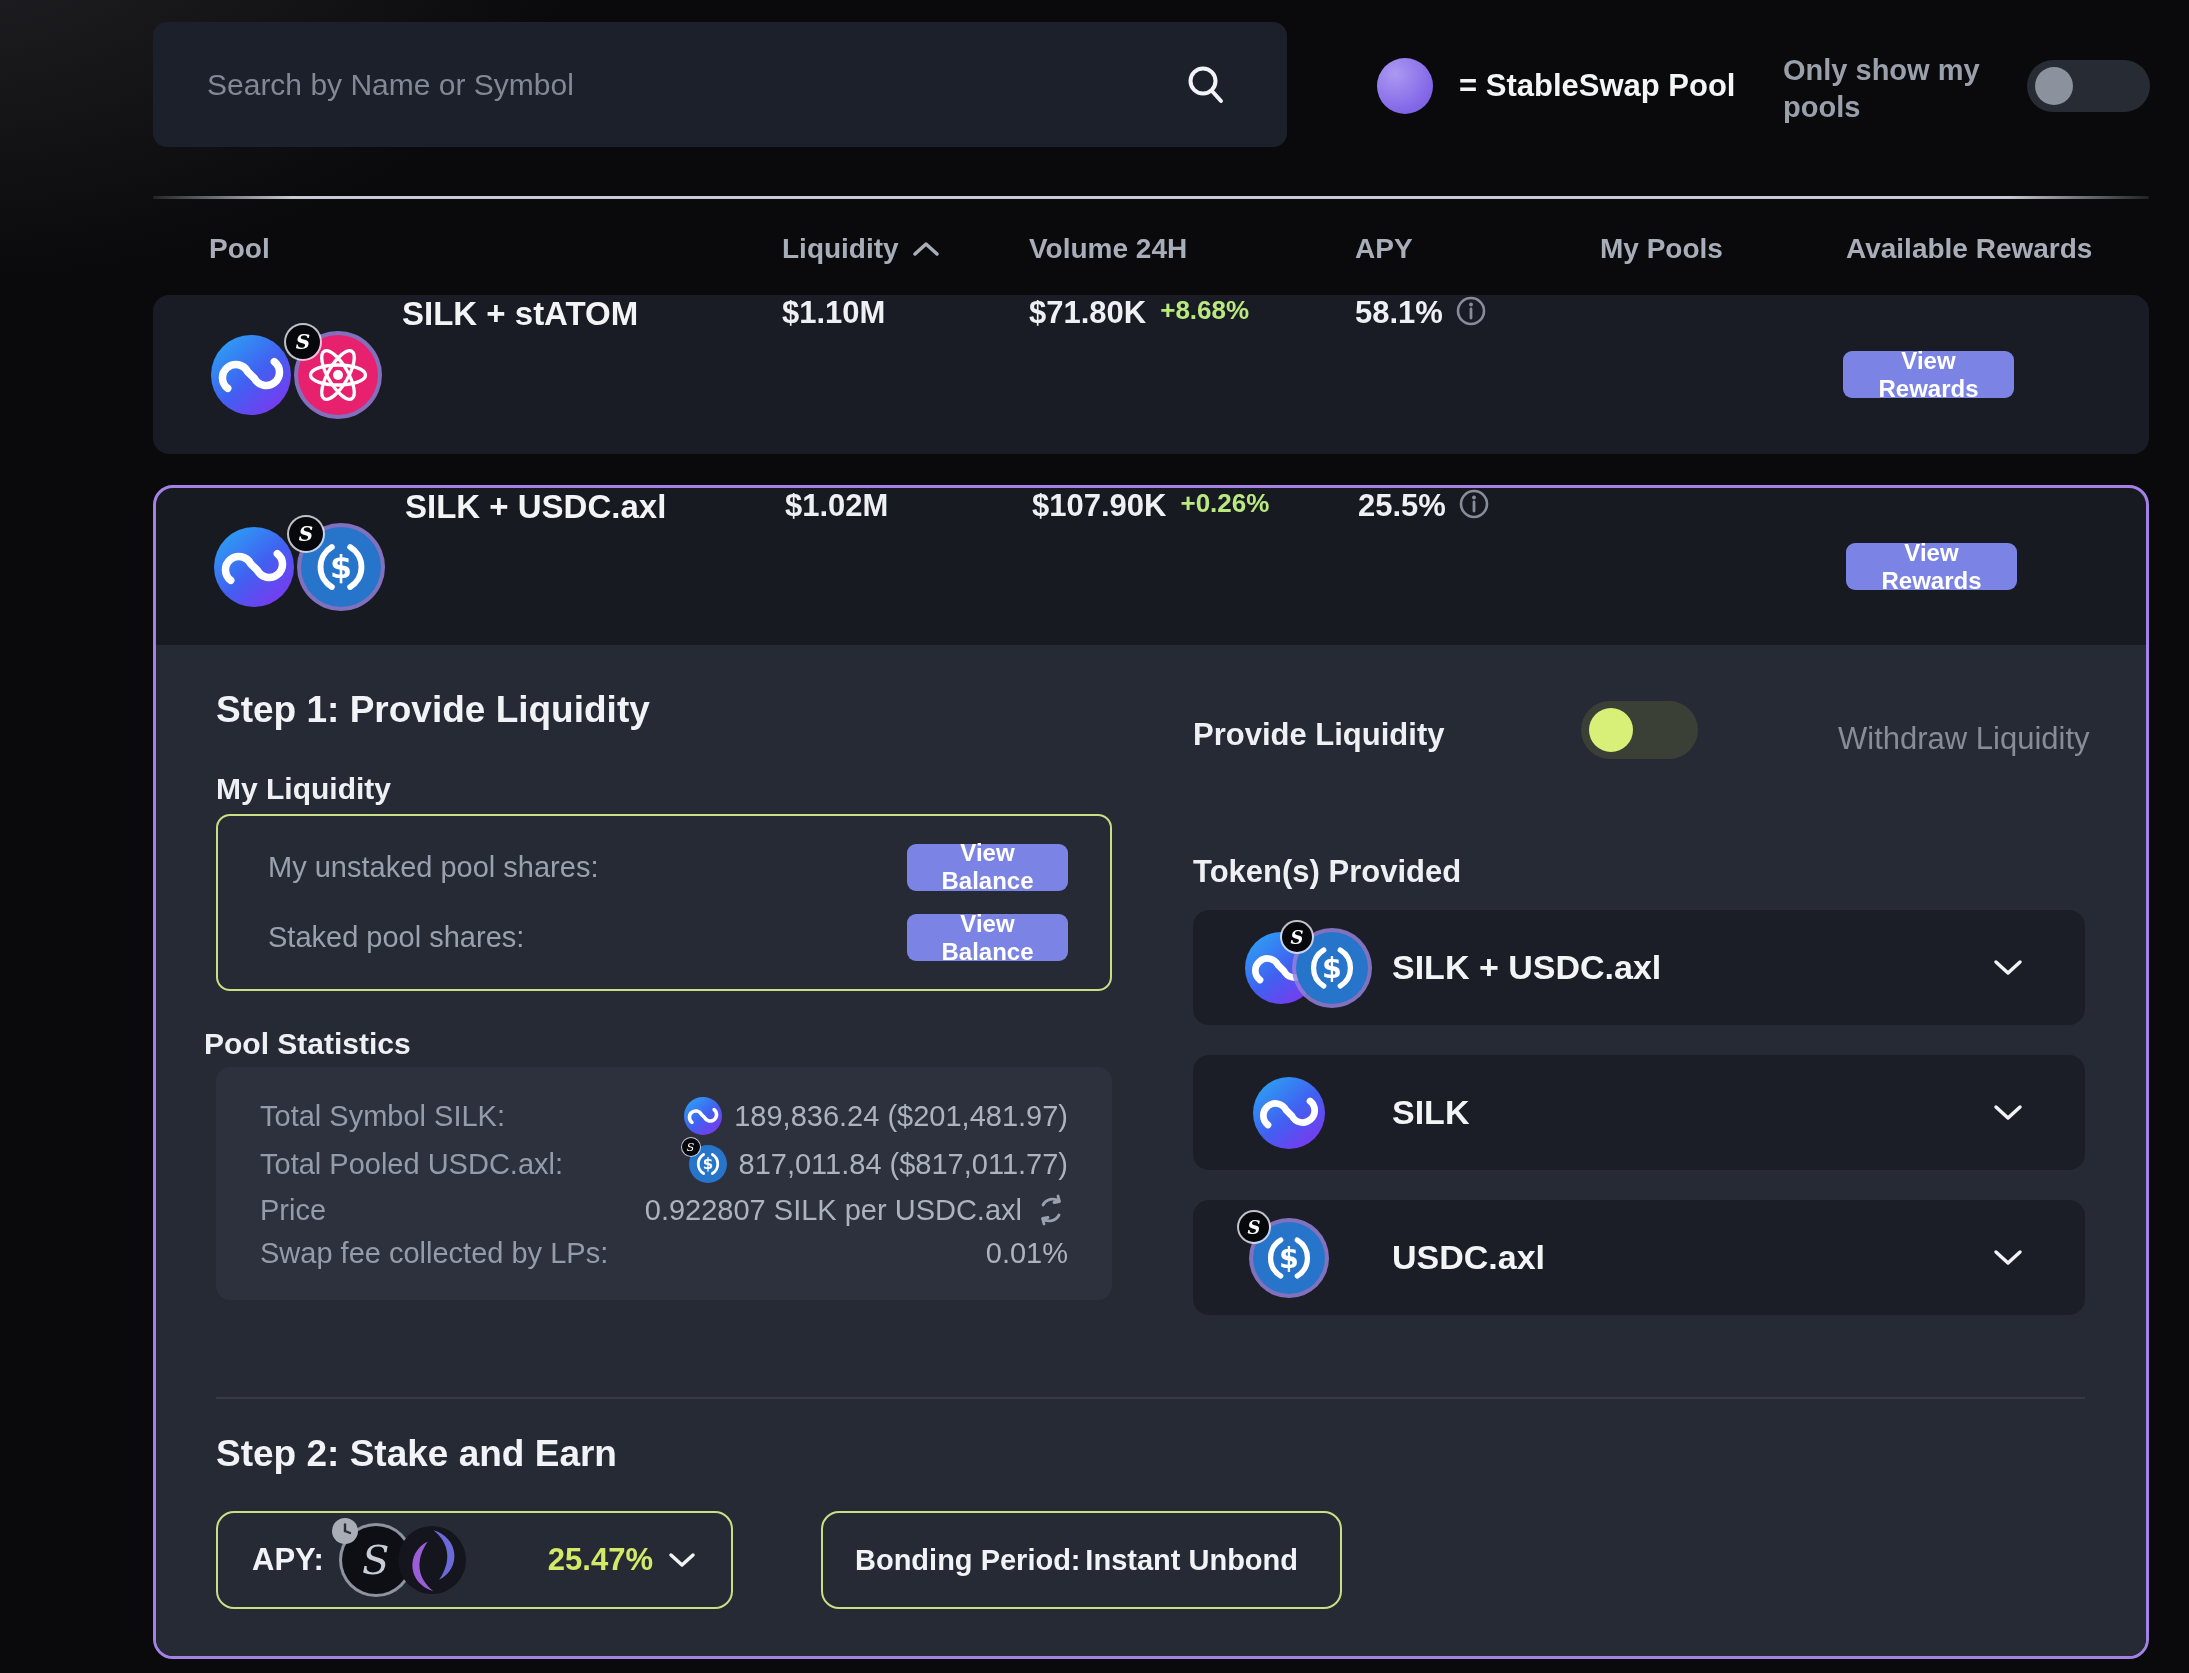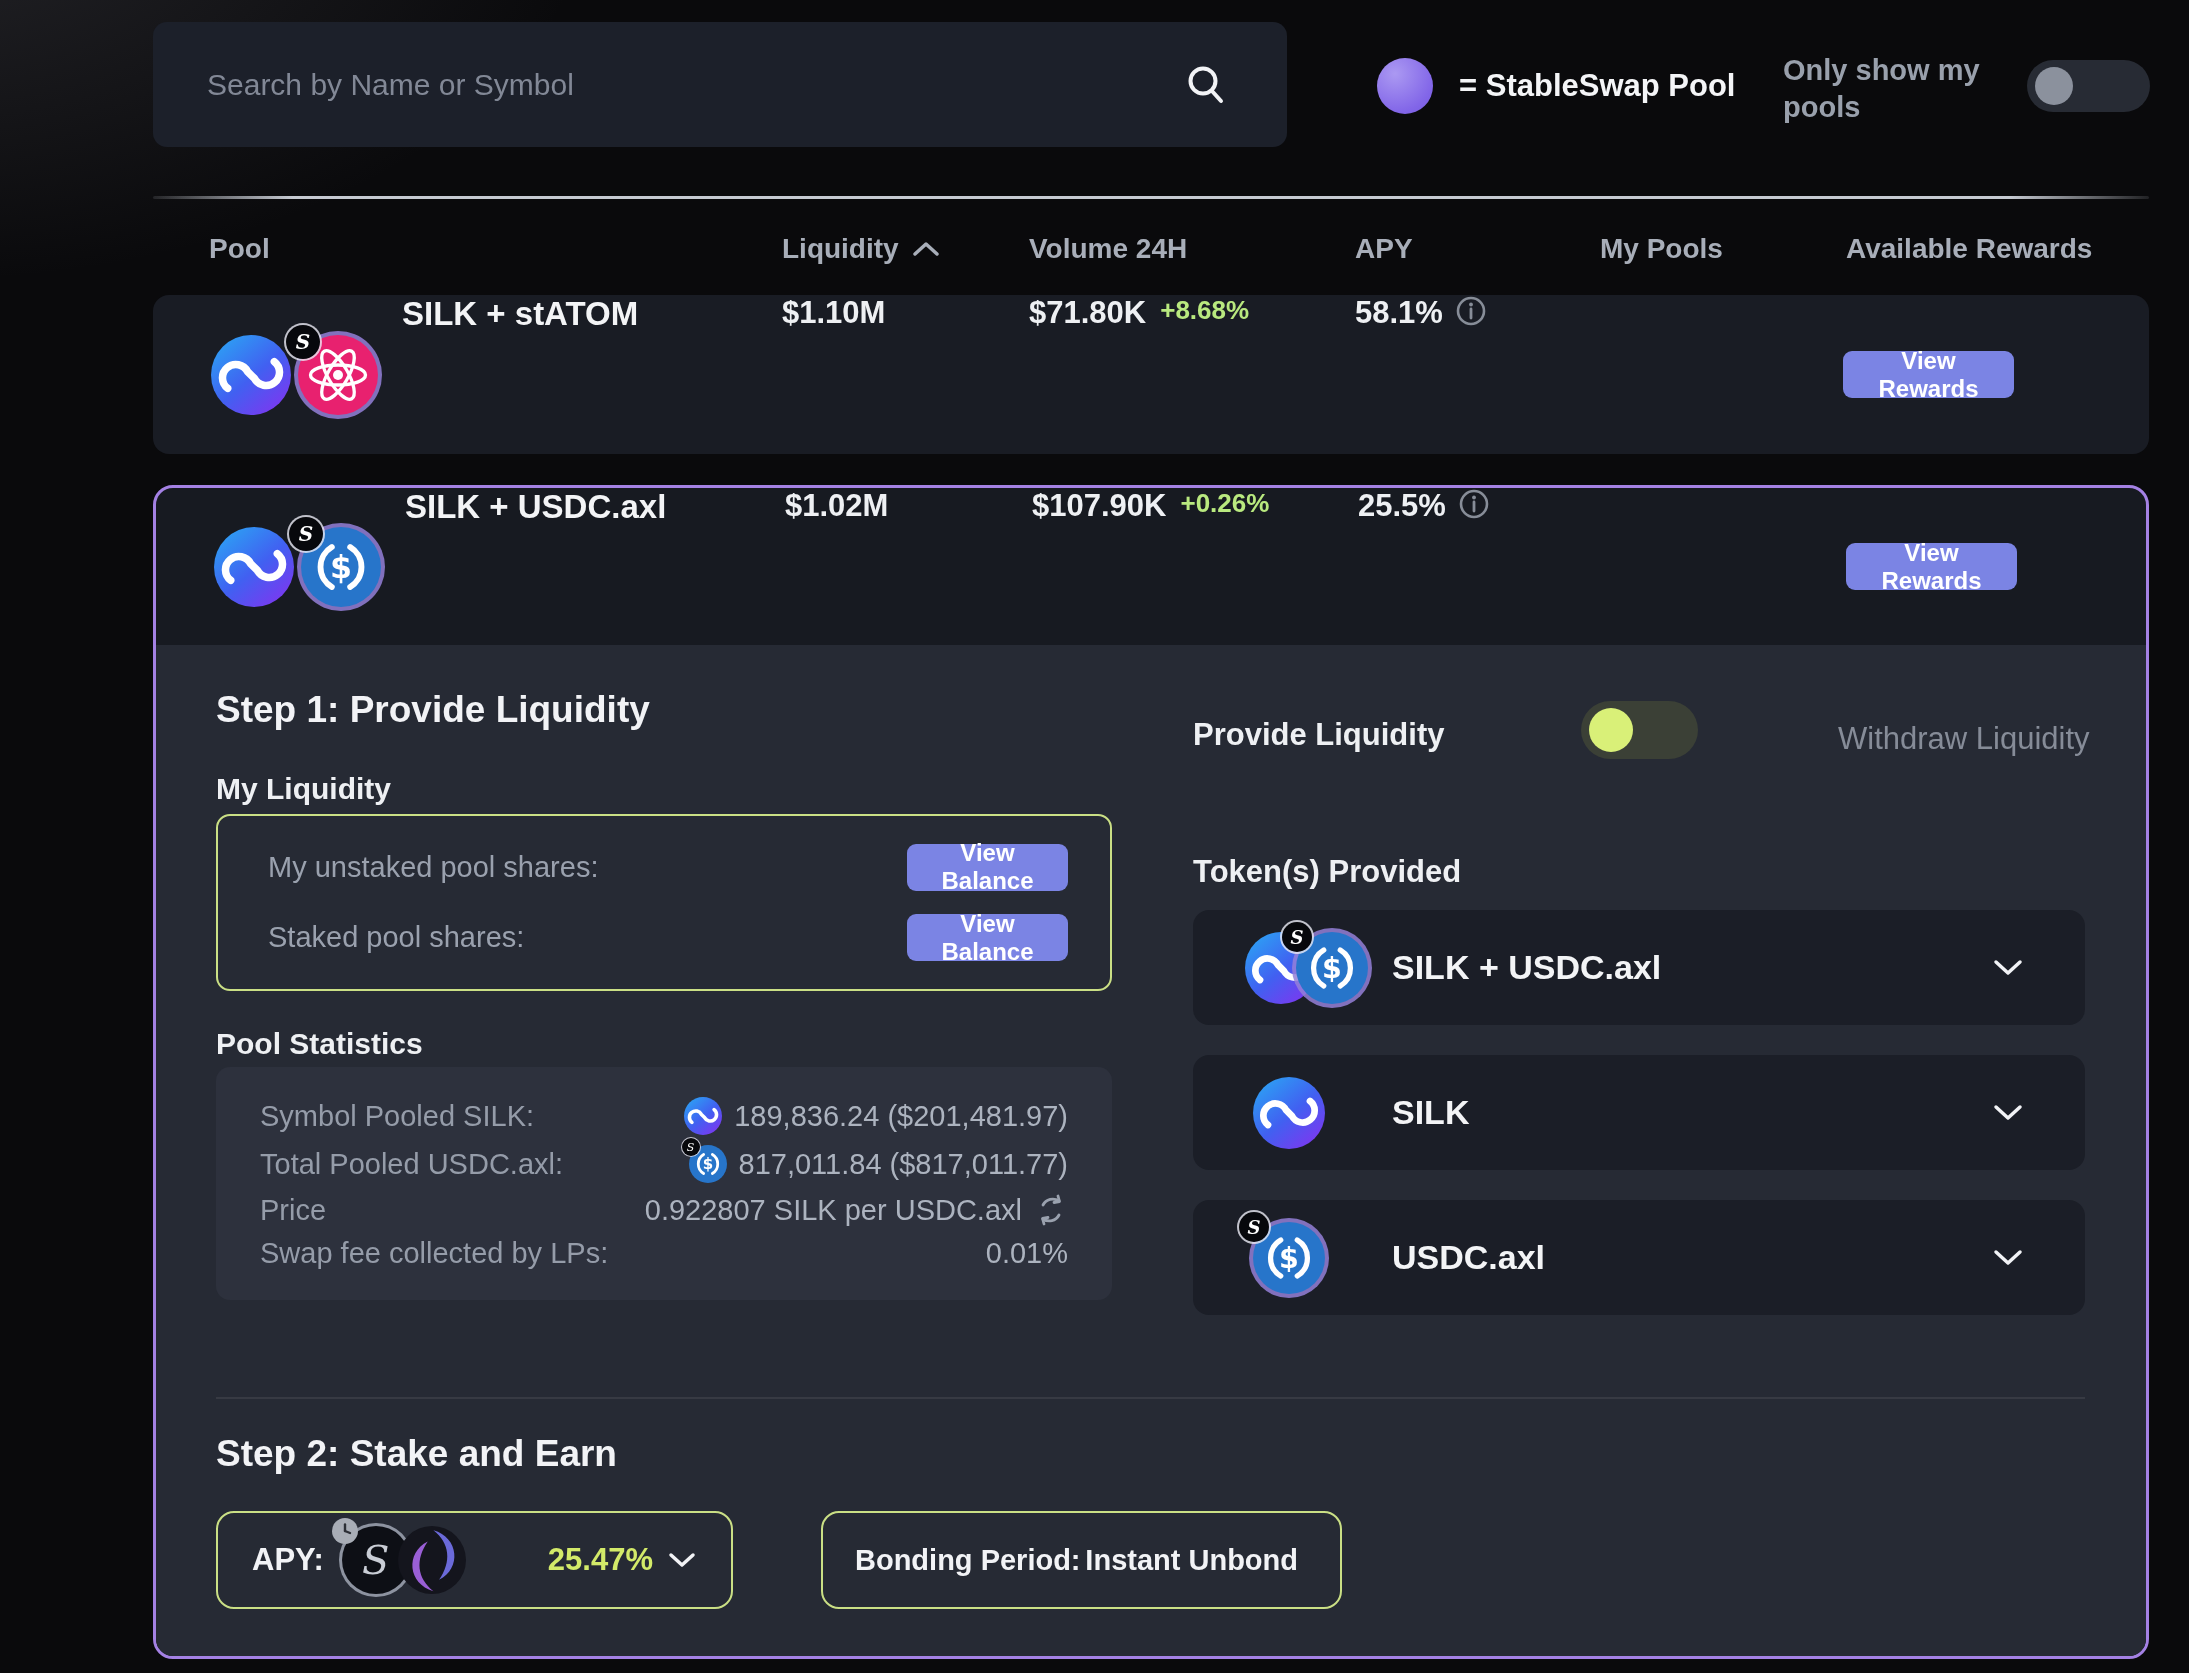--- a/index.html
+++ b/index.html
@@ -254,24 +254,24 @@
         <div class="myliq-row">
           <span class="gray-label">My unstaked pool shares:</span>
           <button class="btn vb-btn">View Balance</button>
         </div>
         <div class="myliq-row">
           <span class="gray-label">Staked pool shares:</span>
           <button class="btn vb-btn">View Balance</button>
         </div>
       </div>
 
-      <div class="abs h2" style="left:60px;top:382px">Pool Statistics</div>
+      <div class="abs h2" style="left:48px;top:382px">Pool Statistics</div>
       <div class="abs stats-box">
         <div class="stats-row">
-          <span class="stats-label">Symbol Pooled SILK:</span>
+          <span class="stats-label">Total Symbol SILK:</span>
           <span class="stats-val">
             <span class="mini-icon silk-bg">
               <svg width="38" height="38" viewBox="0 0 96 96">
                   <use href="#silk-curve"></use>
                 </svg>
               </span>
             <span>189,836.24 ($201,481.97)</span>
           </span>
         </div>
         <div class="stats-row">

